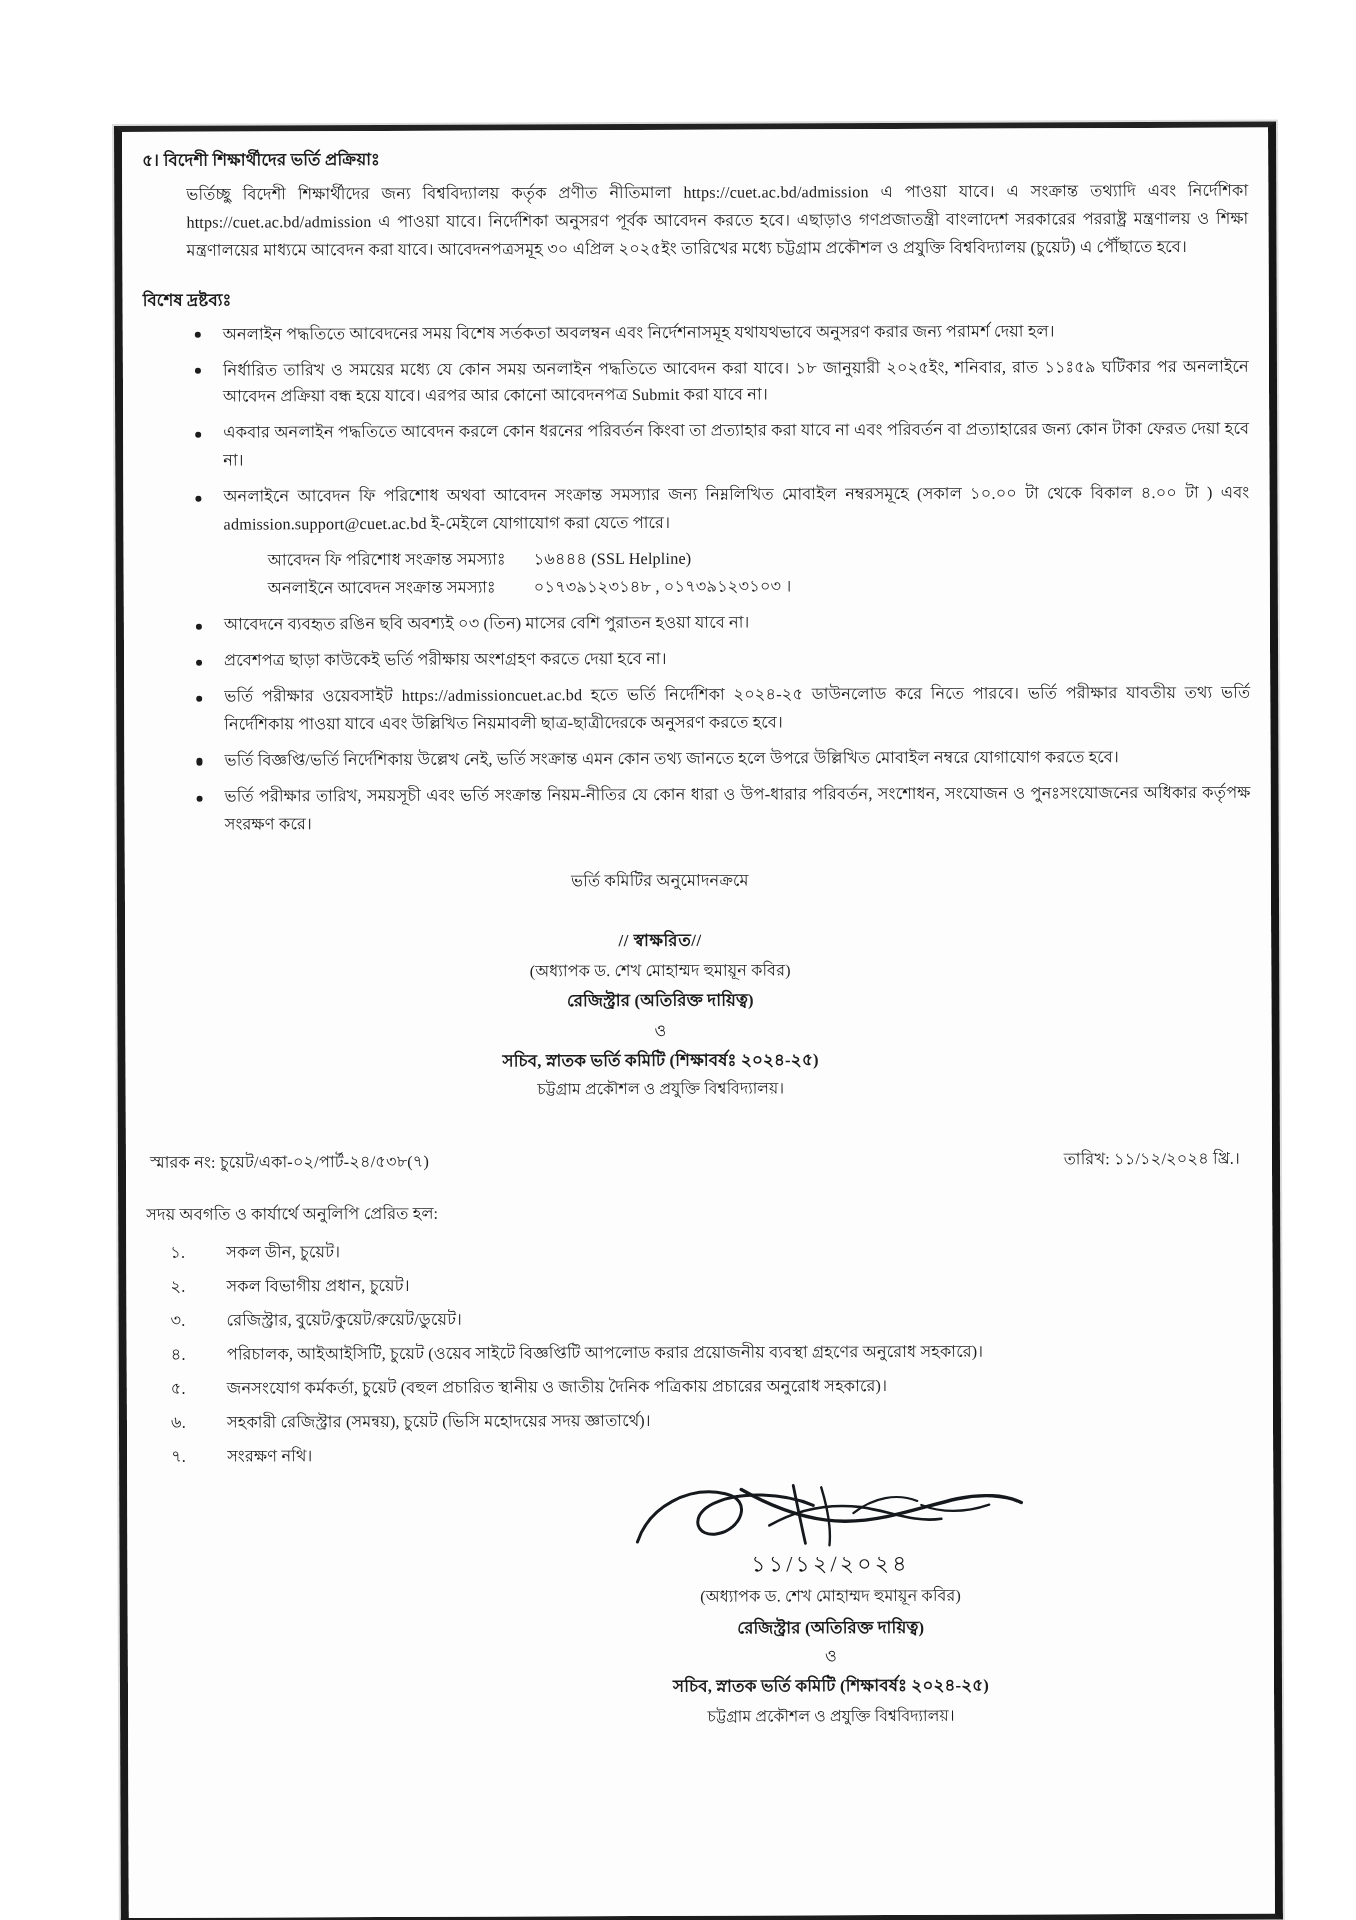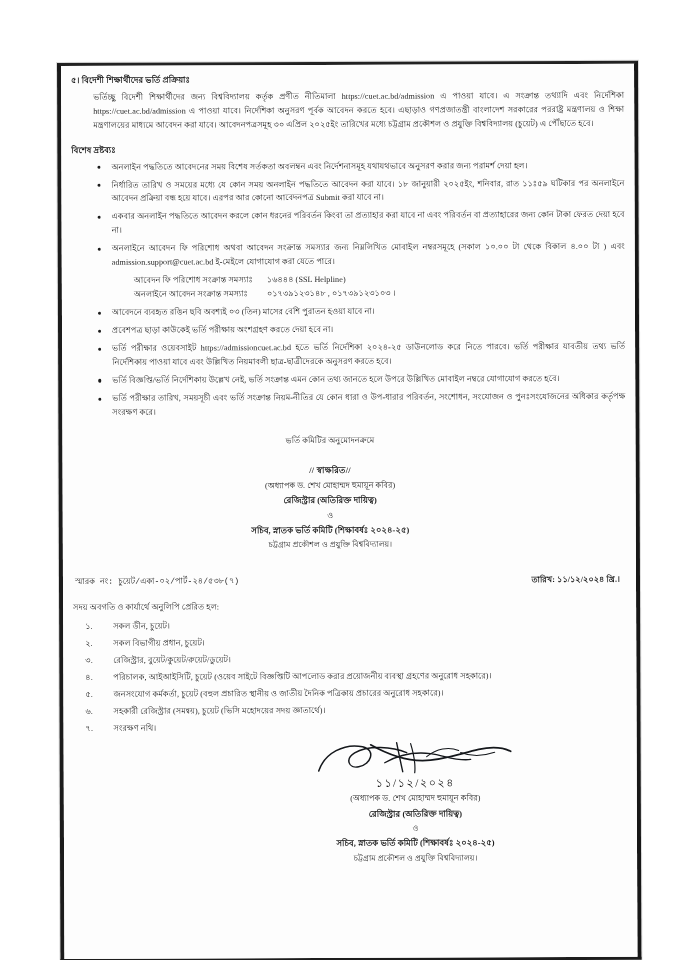--- a/index.html
+++ b/index.html
@@ -170,22 +170,22 @@
   }
 
   
   .memo-row {
     display: flex;
     justify-content: space-between;
     align-items: baseline;
     margin-top: 22px;
     font-size: 8.1px;
   }
-  .memo-no { padding-left: 2px; font-family: Liberation Mono, monospace; }
-  .memo-date { padding-right: 6px; font-weight: bold; }
+  .memo-no { padding-left: 2px; }
+  .memo-date { padding-right: 6px; }
 
   .copy-head {
     margin-top: 13px;
     font-size: 8.1px;
   }
 
   ol.dist {
     list-style: none;
     margin: 7px 0 0 0;
     padding: 0;

